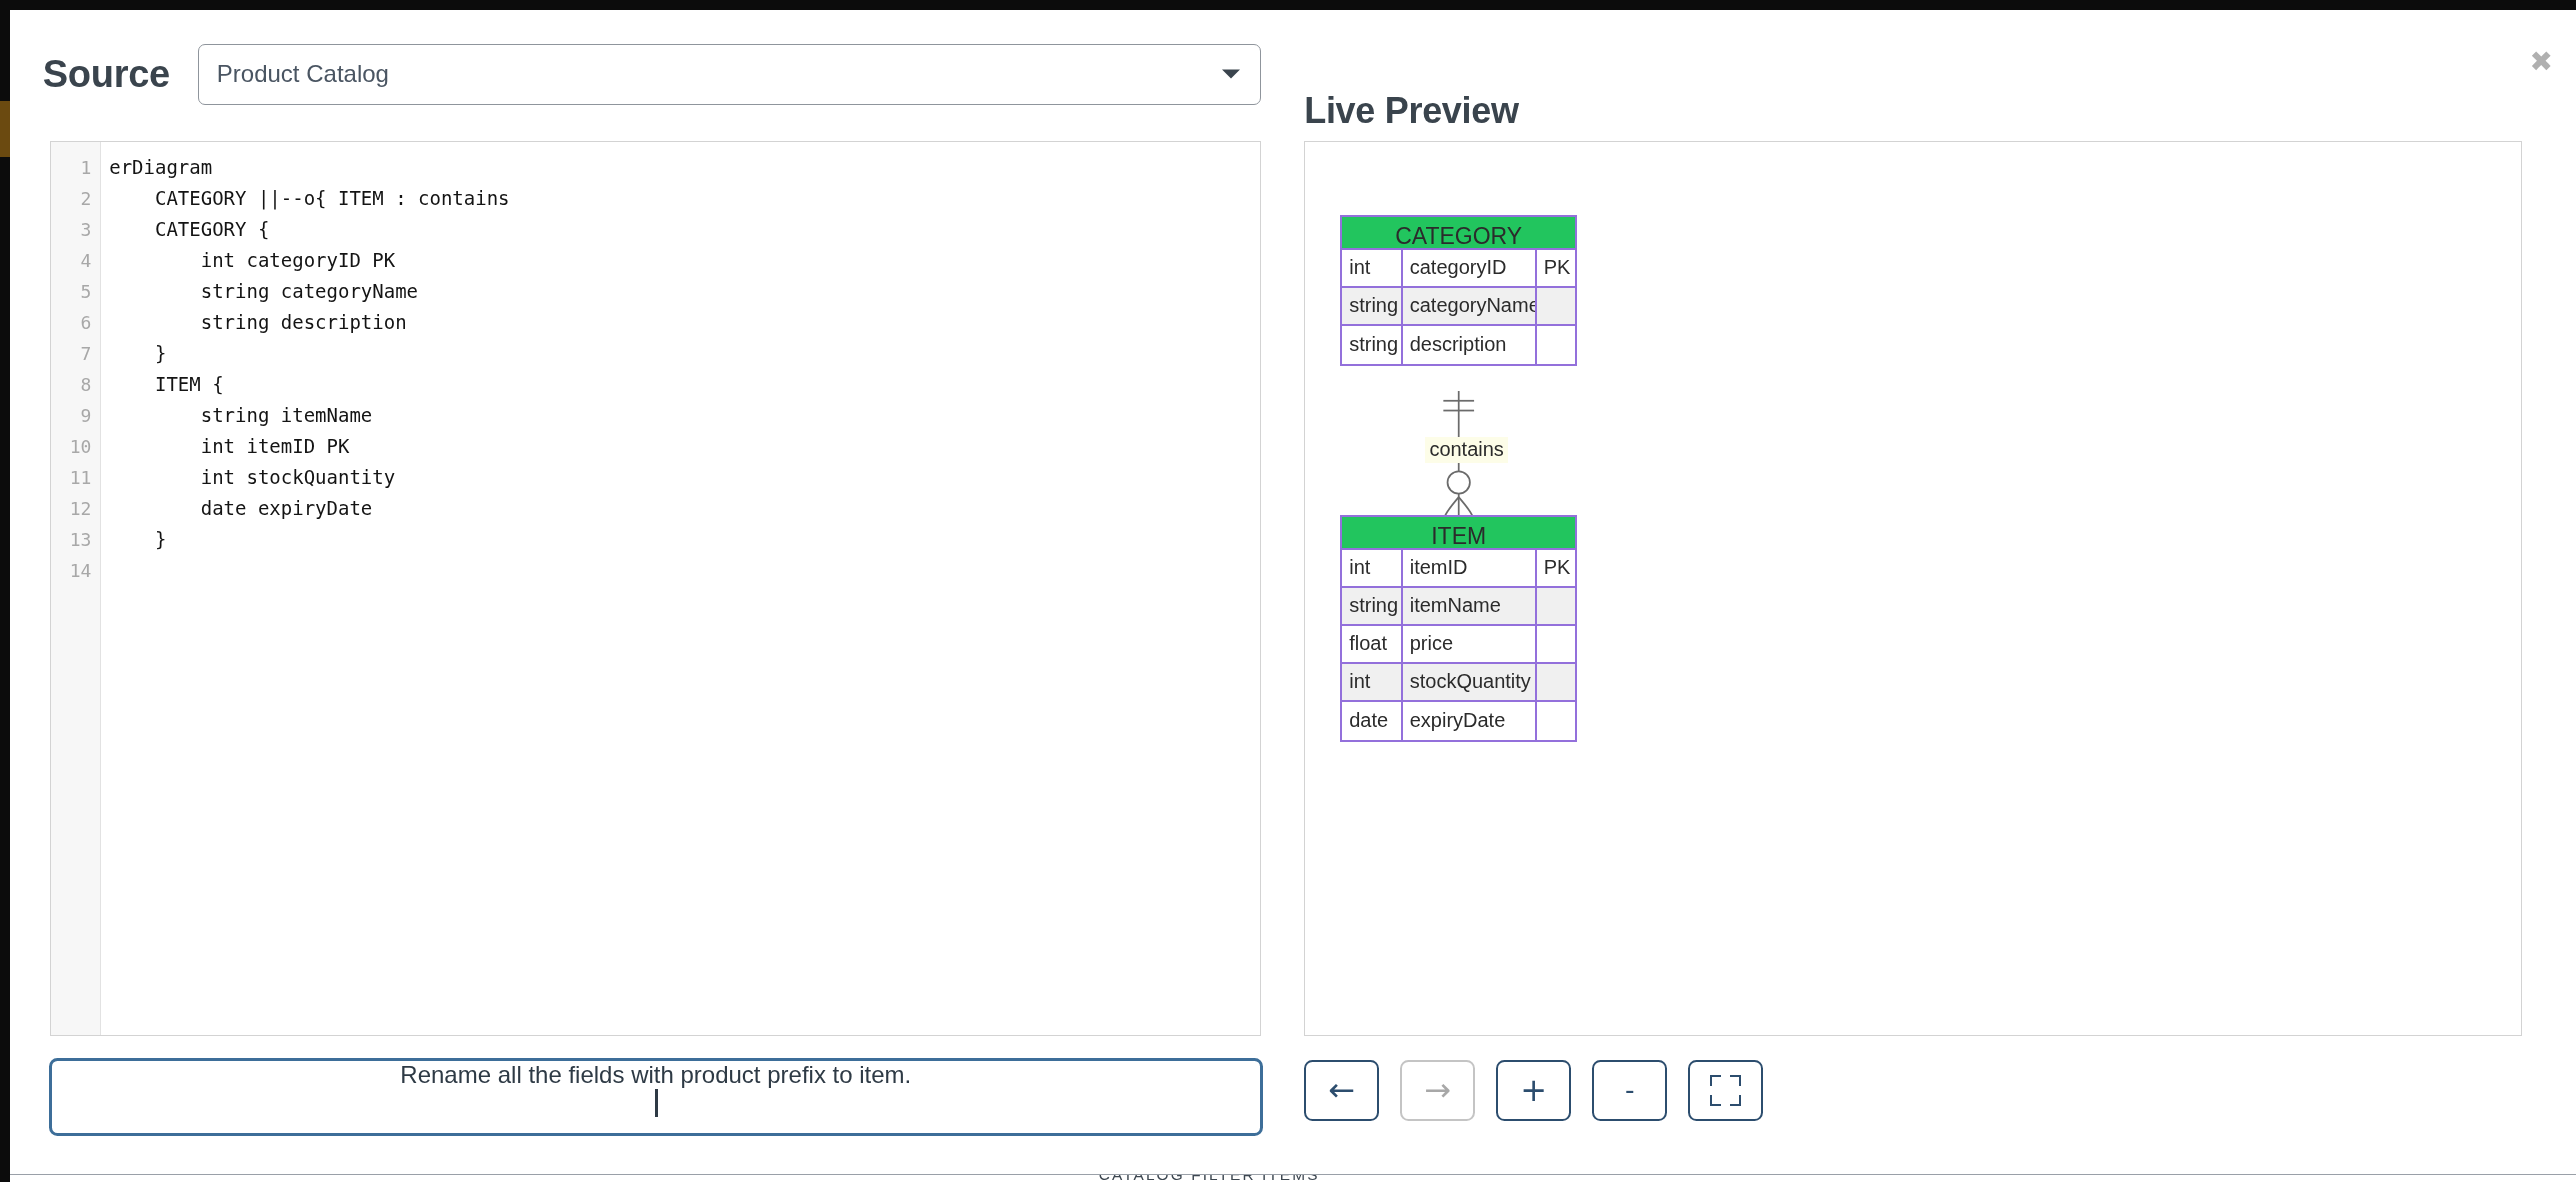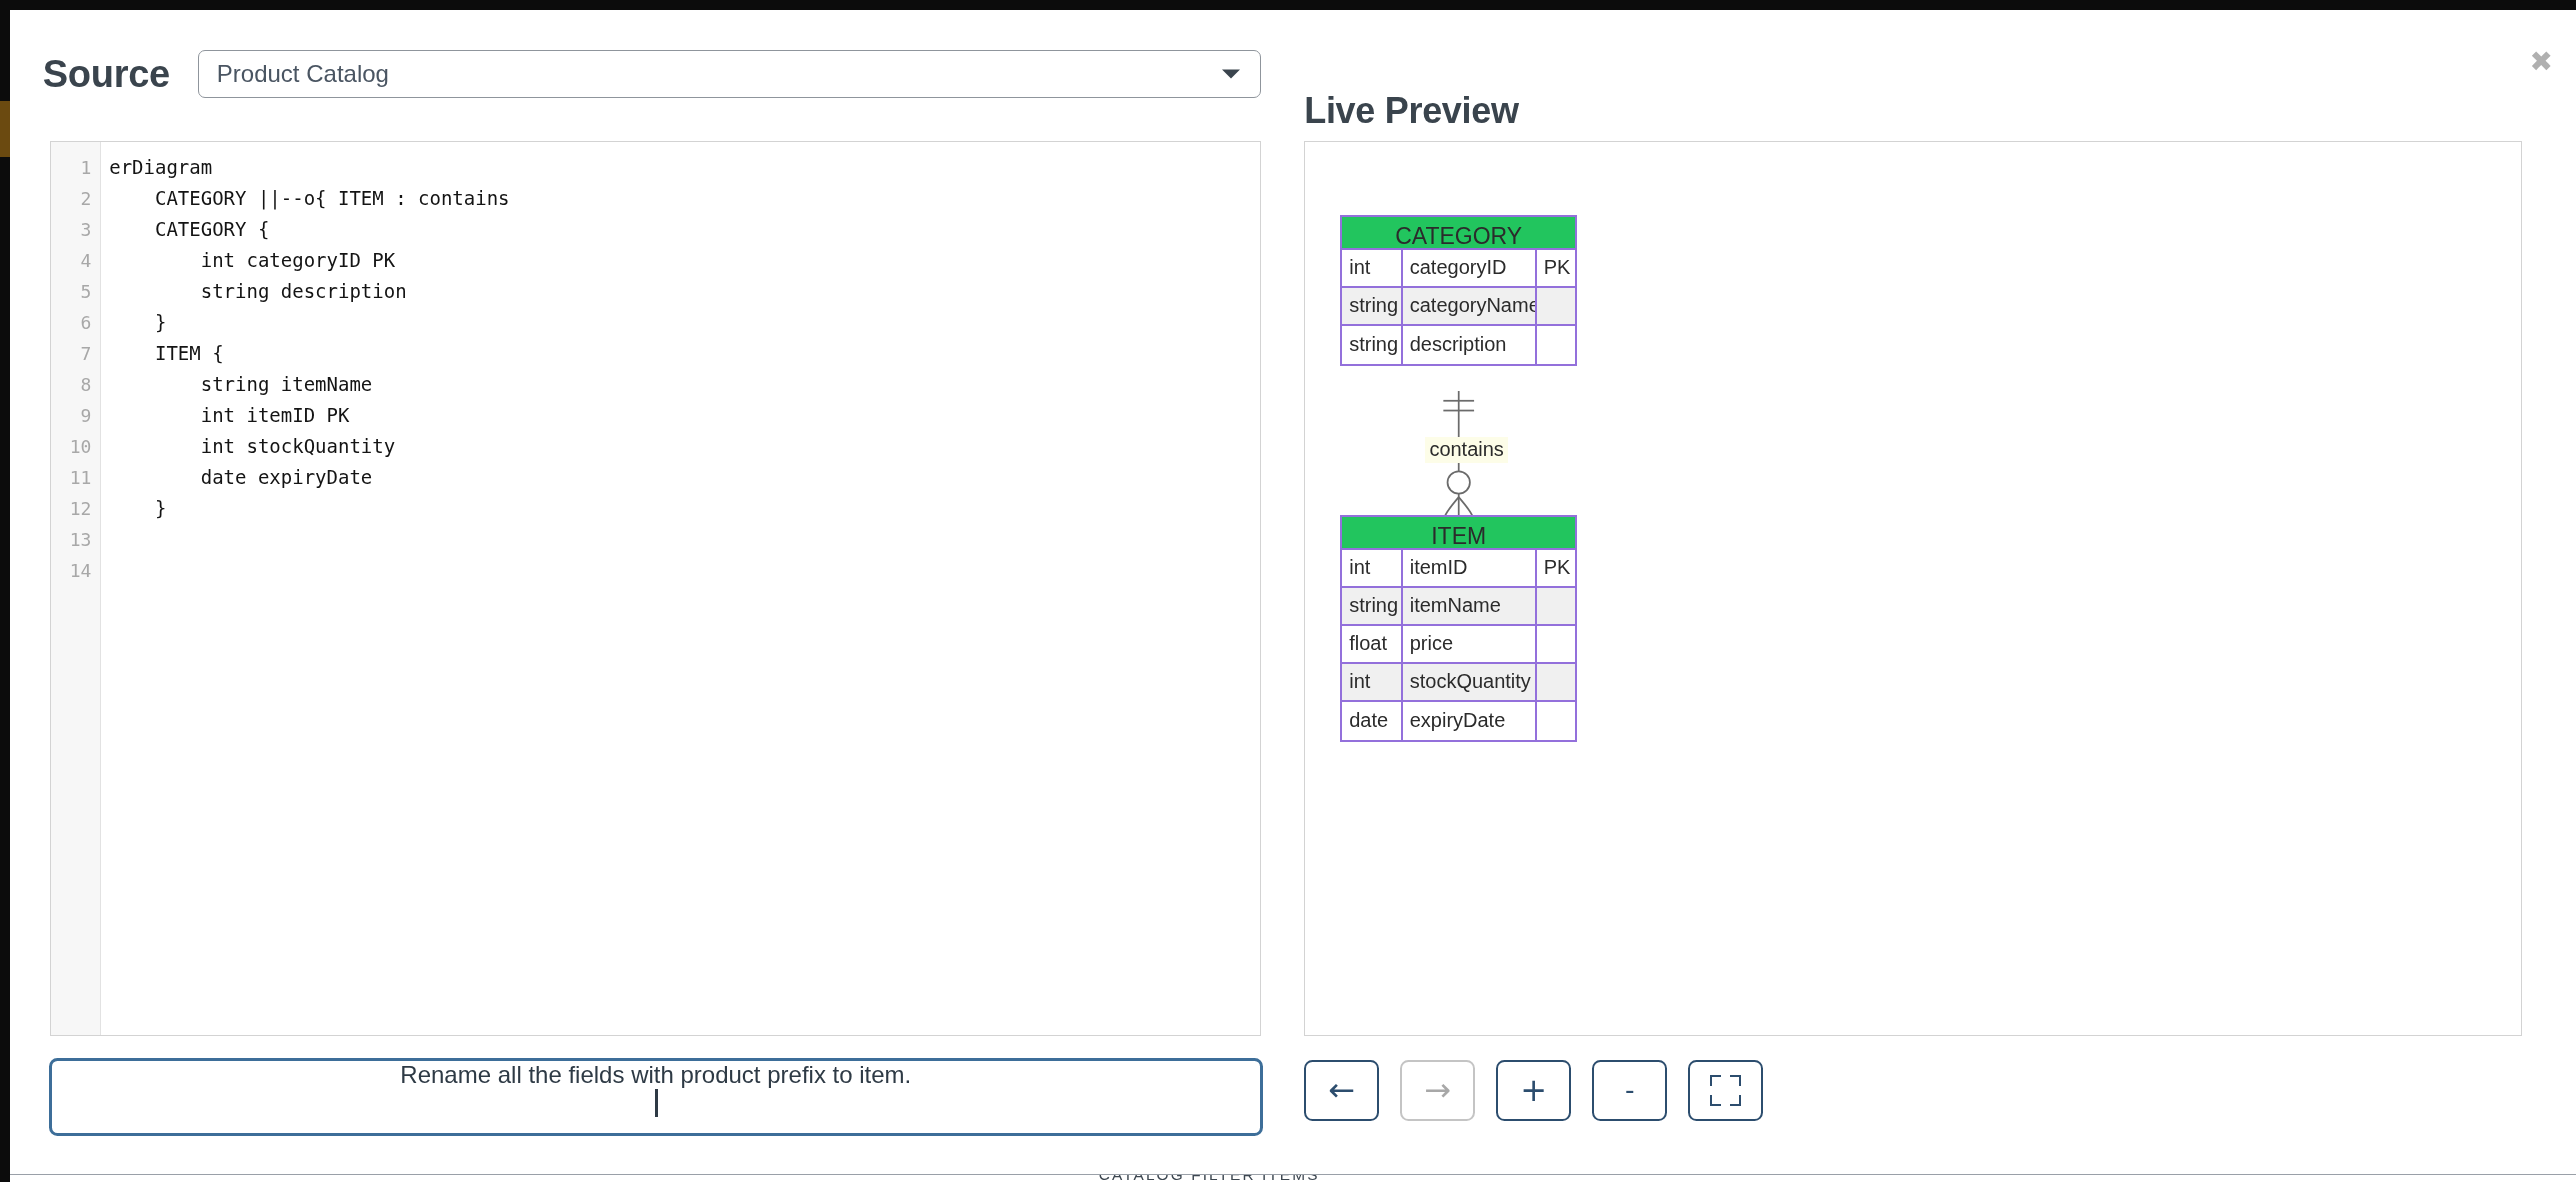--- a/index.html
+++ b/index.html
@@ -78,21 +78,21 @@
     font-size: 38px;
     font-weight: bold;
     color: #3a444d;
     letter-spacing: -0.3px;
     margin-right: 28px;
     white-space: nowrap;
   }
   .select-wrap {
     position: relative;
     flex: 1;
-    height: 48px;
+    height: 61px;
   }
   .select-box {
     position: absolute; inset: 0;
     border: 1.4px solid #8f959c;
     border-radius: 7px;
     background: #ffffff;
     display: flex; align-items: center;
     padding: 0 18px;
     font-size: 24px;
     color: #4a5562;
@@ -324,20 +324,21 @@
           <div class="gutter-line">11</div>
           <div class="gutter-line">12</div>
           <div class="gutter-line">13</div>
           <div class="gutter-line">14</div>
         </div>
       <div class="code-area" id="code-area">
           <div class="code-line">erDiagram</div>
           <div class="code-line">    CATEGORY ||--o{ ITEM : contains</div>
           <div class="code-line">    CATEGORY {</div>
           <div class="code-line">        int categoryID PK</div>
+          <div class="code-line">        string categoryName</div>
           <div class="code-line">        string description</div>
           <div class="code-line">    }</div>
           <div class="code-line">    ITEM {</div>
           <div class="code-line">        string itemName</div>
           <div class="code-line">        int itemID PK</div>
           <div class="code-line">        int stockQuantity</div>
           <div class="code-line">        date expiryDate</div>
           <div class="code-line">    }</div>
         </div>
     </div>

